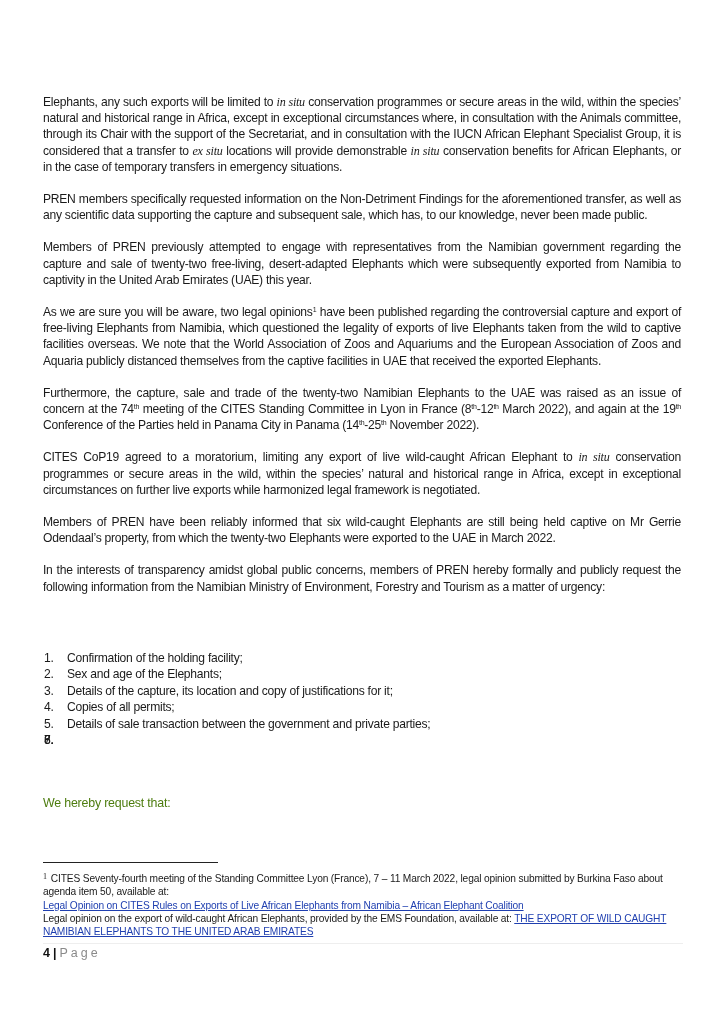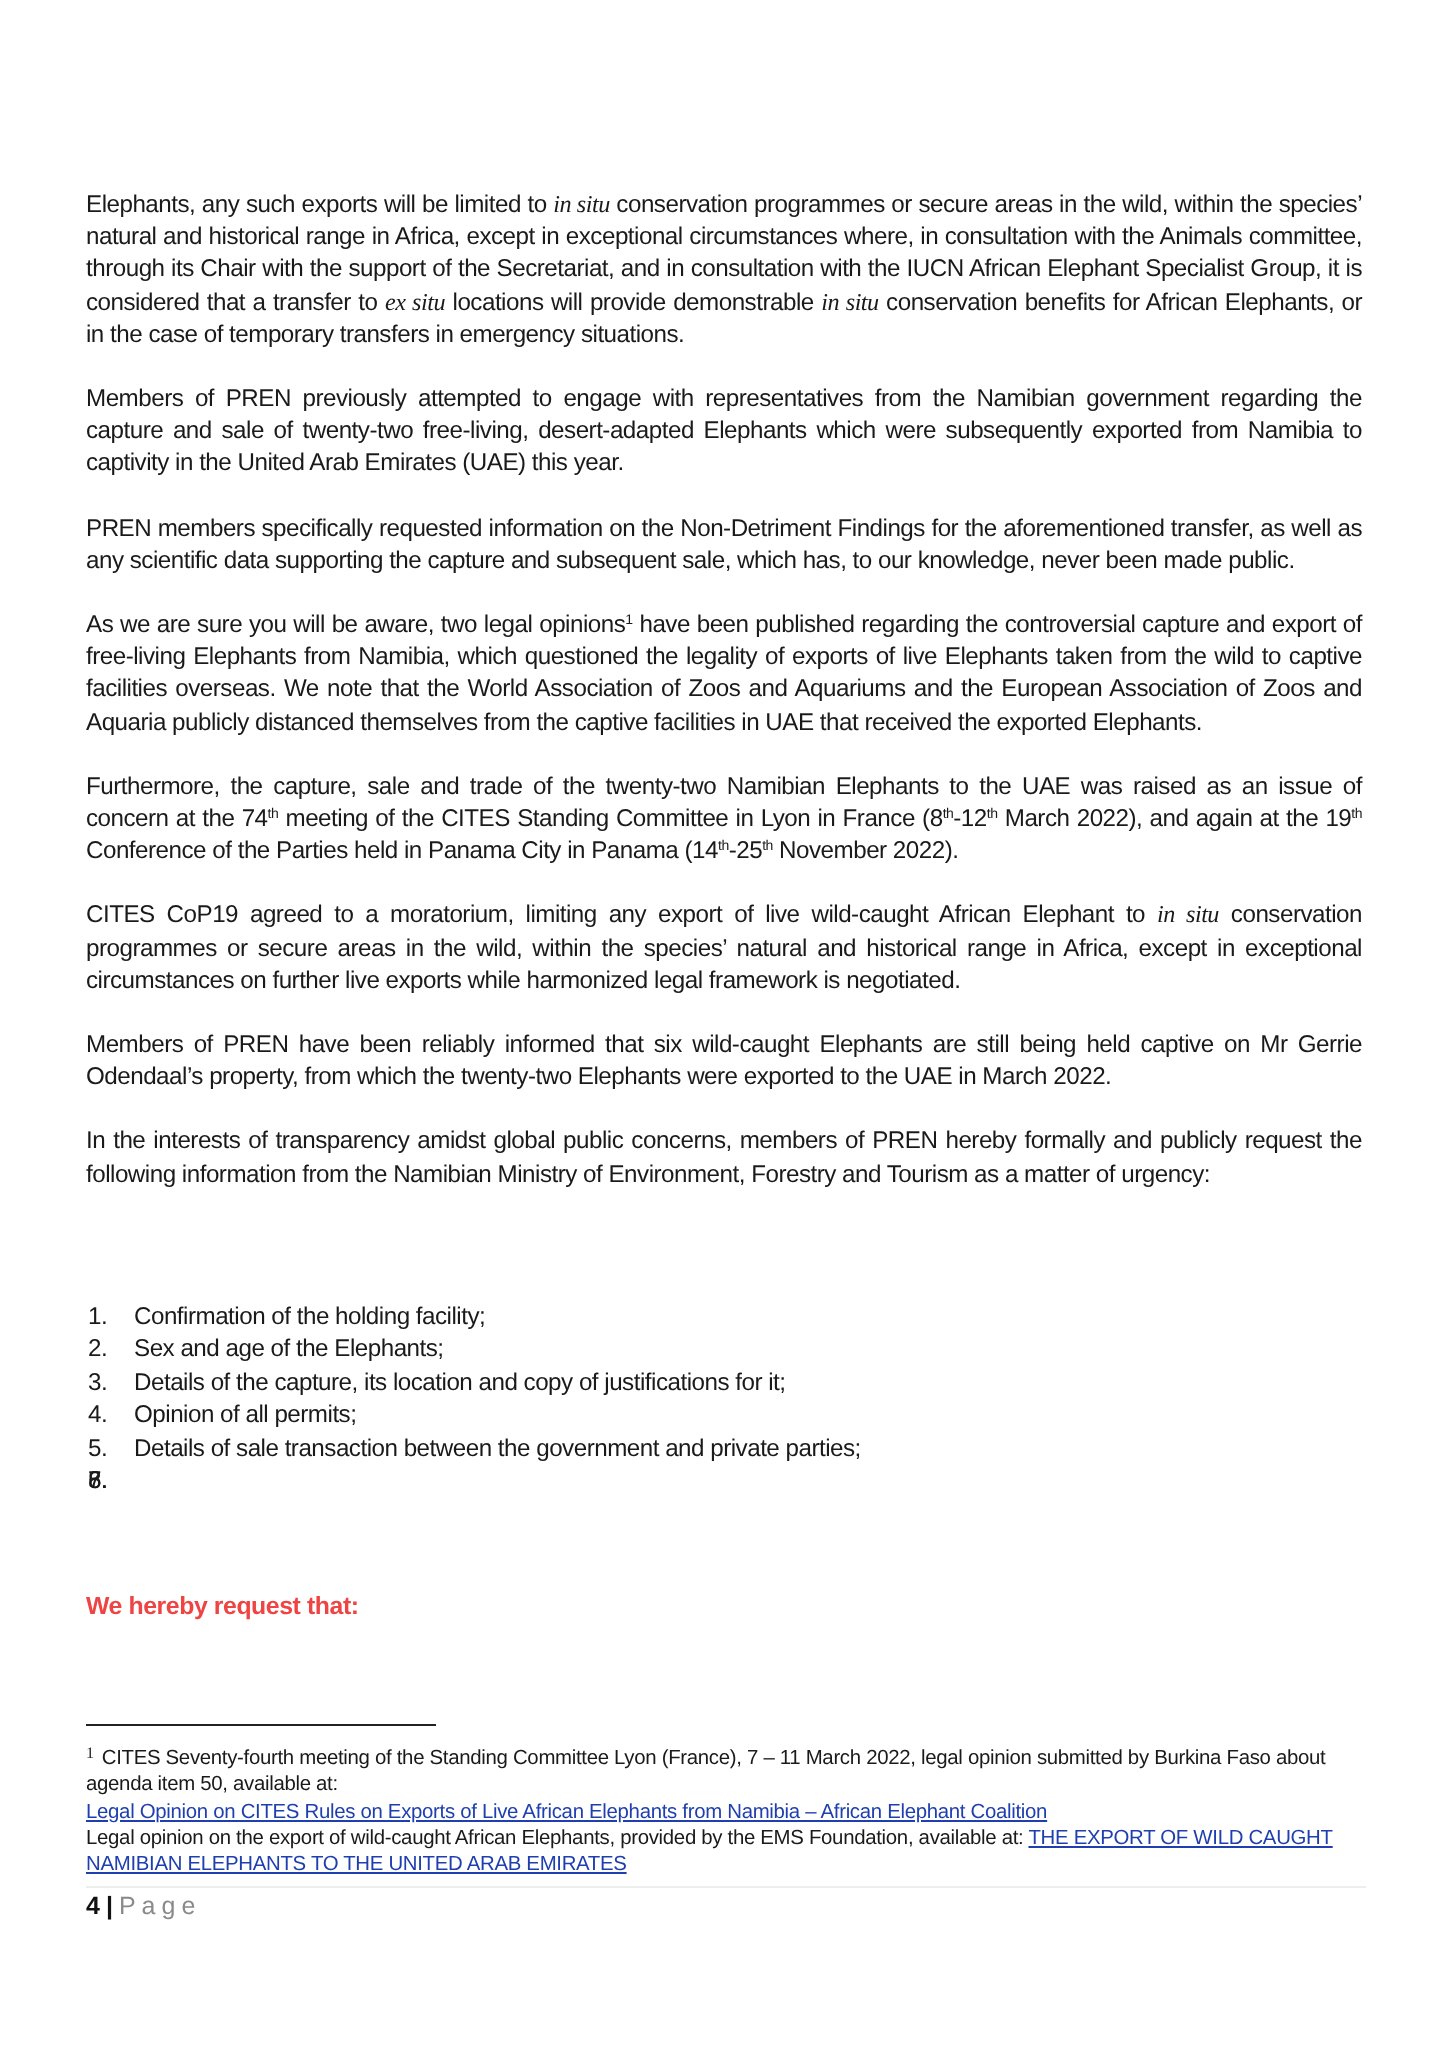--- a/index.html
+++ b/index.html
@@ -11,50 +11,50 @@
     .page {
       position: absolute; left: 43px; top: 94px; width: 638px;
       font-size: 12.1px; line-height: 16.2px; letter-spacing: -0.25px;
     }
     .para { margin: 0 0 16px 0; text-align: justify; }
     .para i { font-style: italic; font-family: Liberation Serif, serif; }
     sup { font-size: 7px; line-height: 0; vertical-align: 4px; }
     .list { list-style: none; margin: 0; padding: 0; position: absolute; left: 44px; top: 650px; font-size: 12.1px; line-height: 16.4px; letter-spacing: -0.25px; color: #1a1a1a; }
     .list li { position: relative; padding-left: 23px; }
     .list .num { position: absolute; left: 0; top: 0; }
-    .request-heading { position: absolute; left: 43px; top: 796px; font-weight: bold; font-size: 12.4px; letter-spacing: -0.2px; color: #ef4444; }
+    .request-heading { position: absolute; left: 43px; top: 796px; font-weight: normal; font-size: 12.4px; letter-spacing: -0.2px; color: #4d7c0f; }
     .fn-rule { position: absolute; left: 43px; top: 862px; width: 175px; height: 0; border-top: 1px solid #222; }
     .footnotes { position: absolute; left: 43px; top: 870px; width: 640px; font-size: 10.2px; line-height: 13.3px; letter-spacing: -0.15px; color: #1a1a1a; }
     .footnotes .fn-mark { font-size: 8px; vertical-align: 3px; margin-right: 4px; font-family: "Liberation Serif", serif; }
     .footnotes a { color: #1f3fb0; text-decoration: underline; margin-top: 36px; }
     .footer-rule { position: absolute; left: 43px; top: 943px; width: 640px; height: 0; border-top: 1px solid #eeeeee; }
     .page-num { position: absolute; left: 43px; top: 946px; font-size: 12.5px; color: #111; }
     .page-num .bar { font-weight: bold; margin: 0 3px 0 3px; }
     .page-num .num { font-weight: bold; }
     .page-num .word { color: #8a8a8a; letter-spacing: 3px; text-align: center; }
   </style>
 </head>
 <body>
 
 <div class="page">
   <p class="para"><span>Elephants, any such exports will be limited to </span><i>in situ</i><span> conservation programmes or secure areas in the wild, within the species’ natural and historical range in Africa, except in exceptional circumstances where, in consultation with the Animals committee, through its Chair with the support of the Secretariat, and in consultation with the IUCN African Elephant Specialist Group, it is considered that a transfer to </span><i>ex situ</i><span> locations will provide demonstrable </span><i>in situ</i><span> conservation benefits for African Elephants, or in the case of temporary transfers in emergency situations.</span></p>
+  <p class="para"><span>PREN members specifically requested information on the Non-Detriment Findings for the aforementioned transfer, as well as any scientific data supporting the capture and subsequent sale, which has, to our knowledge, never been made public.</span></p>
   <p class="para"><span>Members of PREN previously attempted to engage with representatives from the Namibian government regarding the capture and sale of twenty-two free-living, desert-adapted Elephants which were subsequently exported from Namibia to captivity in the United Arab Emirates (UAE) this year.</span></p>
-  <p class="para"><span>PREN members specifically requested information on the Non-Detriment Findings for the aforementioned transfer, as well as any scientific data supporting the capture and subsequent sale, which has, to our knowledge, never been made public.</span></p>
   <p class="para"><span>As we are sure you will be aware, two legal opinions</span><sup>1</sup><span> have been published regarding the controversial capture and export of free-living Elephants from Namibia, which questioned the legality of exports of live Elephants taken from the wild to captive facilities overseas. We note that the World Association of Zoos and Aquariums and the European Association of Zoos and Aquaria publicly distanced themselves from the captive facilities in UAE that received the exported Elephants.</span></p>
   <p class="para"><span>Furthermore, the capture, sale and trade of the twenty-two Namibian Elephants to the UAE was raised as an issue of concern at the 74</span><sup>th</sup><span> meeting of the CITES Standing Committee in Lyon in France (8</span><sup>th</sup><span>-12</span><sup>th</sup><span> March 2022), and again at the 19</span><sup>th</sup><span> Conference of the Parties held in Panama City in Panama (14</span><sup>th</sup><span>-25</span><sup>th</sup><span> November 2022).</span></p>
   <p class="para"><span>CITES CoP19 agreed to a moratorium, limiting any export of live wild-caught African Elephant to </span><i>in situ</i><span> conservation programmes or secure areas in the wild, within the species’ natural and historical range in Africa, except in exceptional circumstances on further live exports while harmonized legal framework is negotiated.</span></p>
   <p class="para"><span>Members of PREN have been reliably informed that six wild-caught Elephants are still being held captive on Mr Gerrie Odendaal’s property, from which the twenty-two Elephants were exported to the UAE in March 2022.</span></p>
   <p class="para"><span>In the interests of transparency amidst global public concerns, members of PREN hereby formally and publicly request the following information from the Namibian Ministry of Environment, Forestry and Tourism as a matter of urgency:</span></p>
 </div>
 
 <ol class="list">
   <li><span class="num">1.</span><span>Confirmation of the holding facility;</span></li>
   <li><span class="num">2.</span><span>Sex and age of the Elephants;</span></li>
   <li><span class="num">3.</span><span>Details of the capture, its location and copy of justifications for it;</span></li>
-  <li><span class="num">4.</span><span>Opinion of all permits;</span></li>
+  <li><span class="num">4.</span><span>Copies of all permits;</span></li>
   <li><span class="num">5.</span><span>Details of sale transaction between the government and private parties;</span></li>
   <li><span class="num">6.</span></li>
   <li><span class="num">7.</span></li>
   <li><span class="num">8.</span></li>
 </ol>
 
 <div class="request-heading">We hereby request that:</div>
 
 <div class="fn-rule"></div>
 

